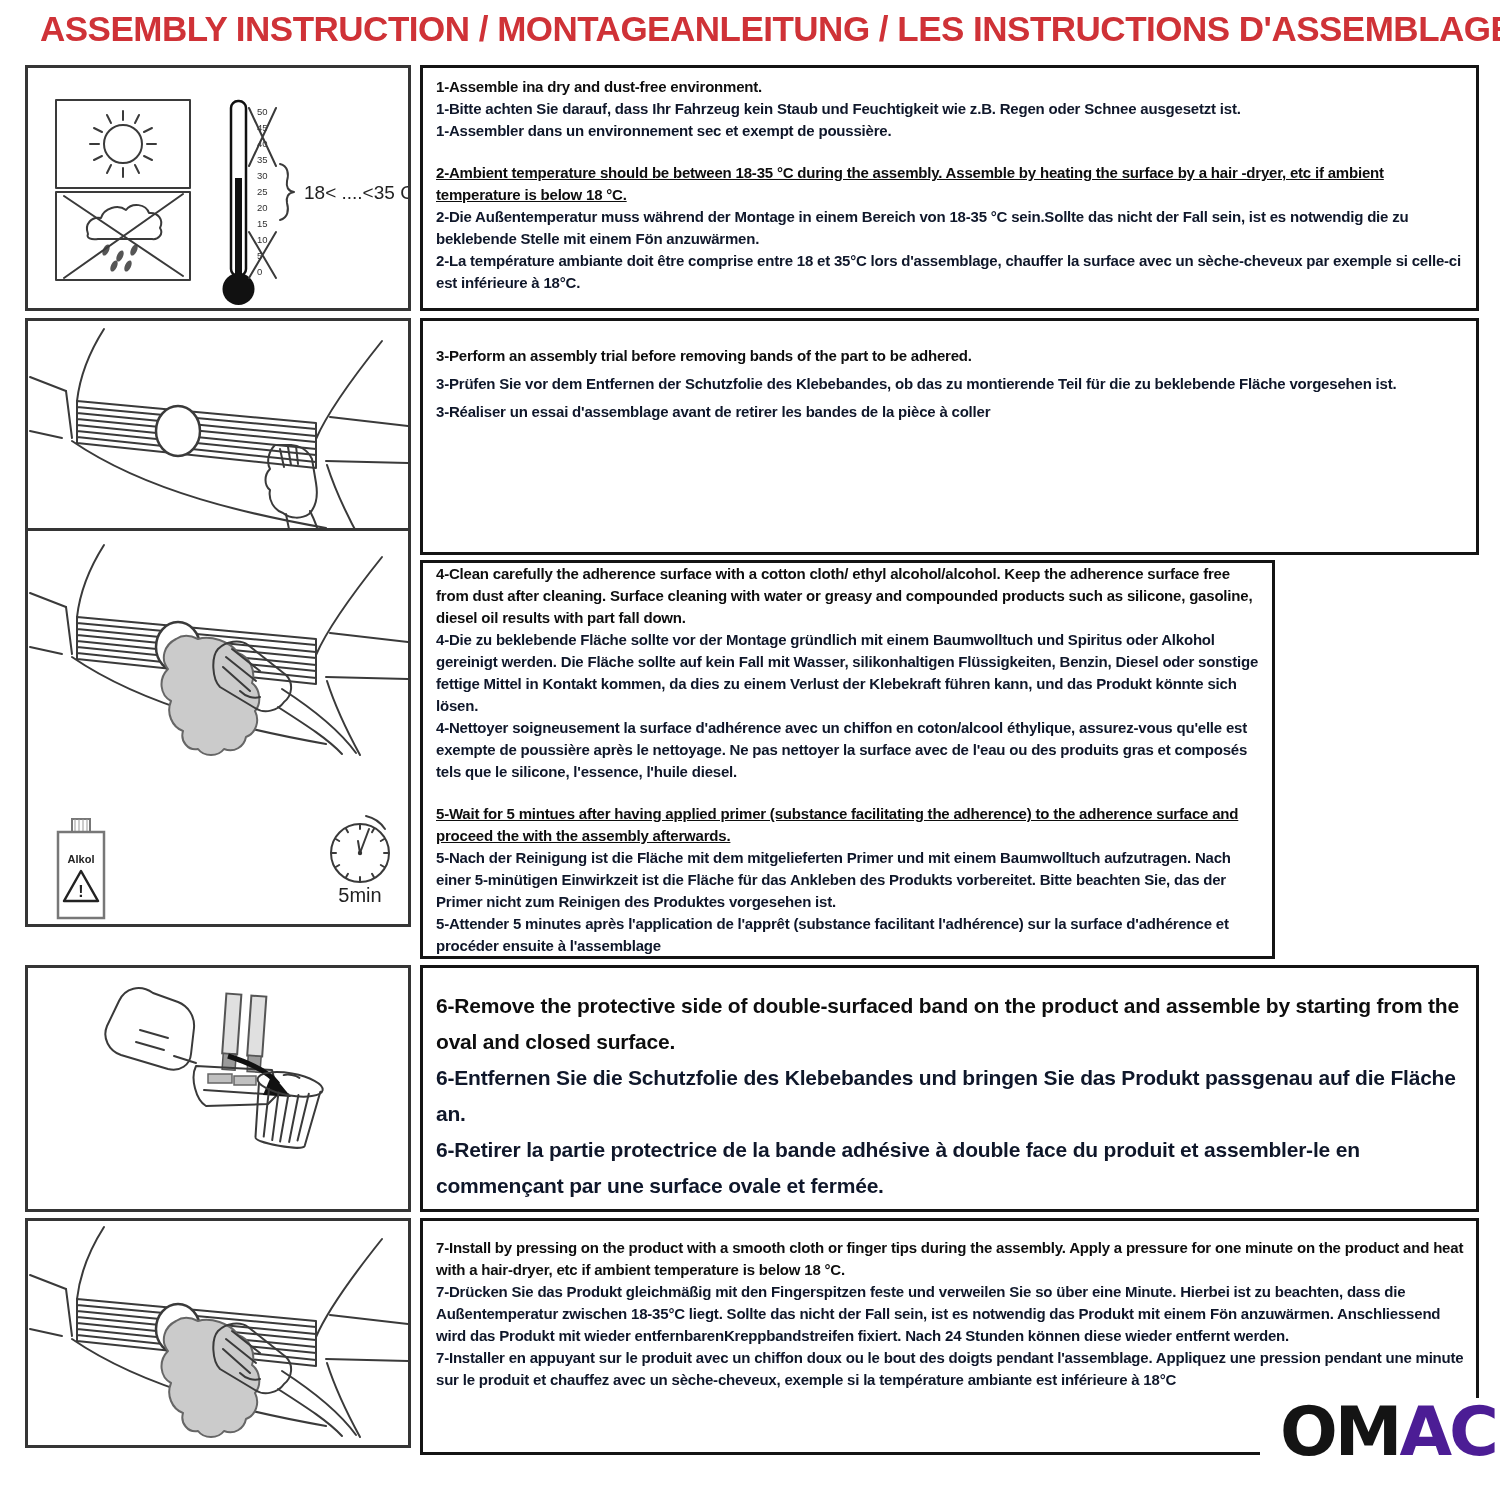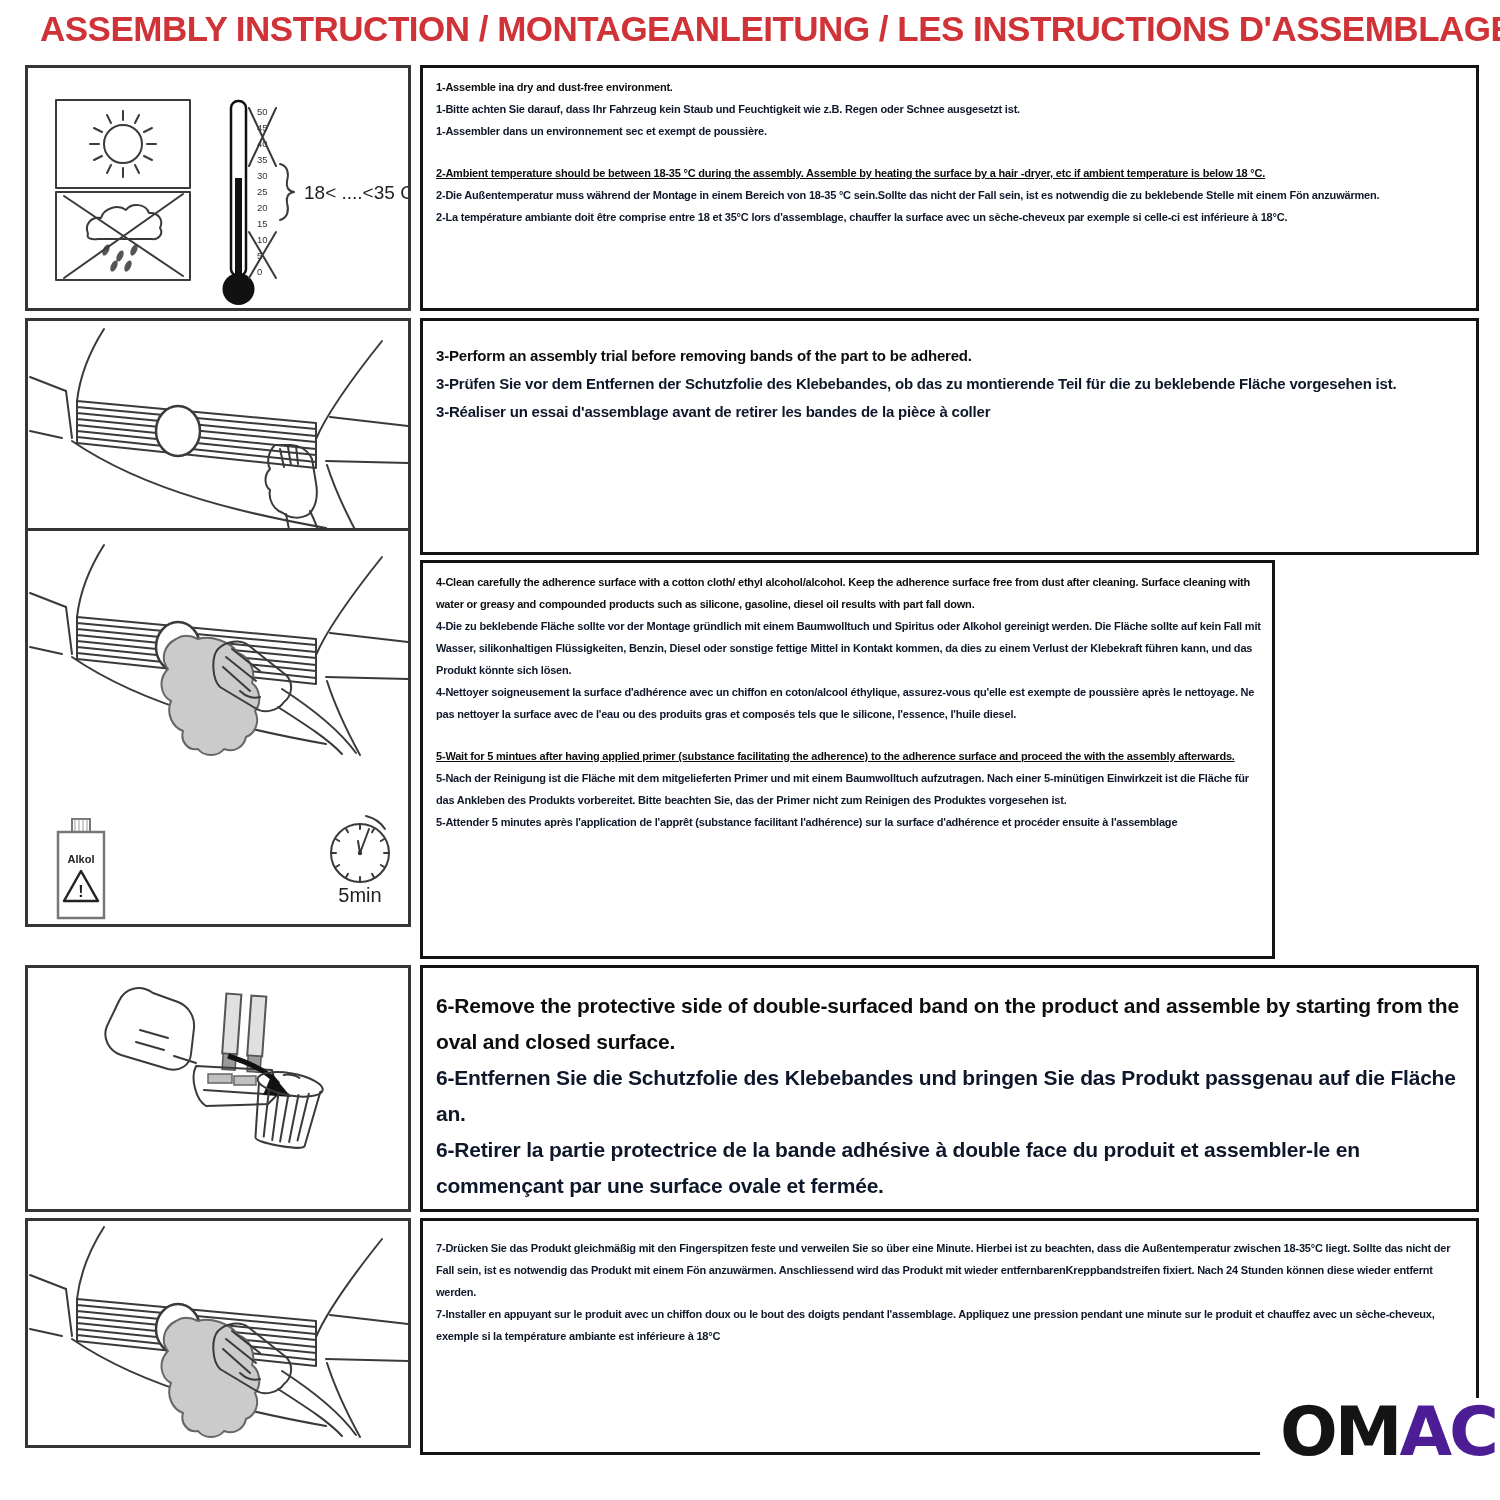--- a/index.html
+++ b/index.html
@@ -14,21 +14,21 @@
   .illus{
     position:absolute;border:3px solid #353535;background:#fff;box-sizing:border-box;overflow:hidden;
   }
   .textbox{
     position:absolute;border:3px solid #141414;background:#fff;box-sizing:border-box;
     overflow:hidden;padding:8px 10px 6px 13px;
   }
   .p{margin:0;color:#0f172a;letter-spacing:-0.2px;font-weight:bold;}
   .p.b{font-weight:bold;color:#0e0e0e;}
   .mt{margin-top:20px;text-decoration:underline;}
-  .size-a{font-size:11px;line-height:22px;}
+  .size-a{font-size:15px;line-height:22px;}
   .size-b{font-size:15px;line-height:28px;padding-top:21px;}
   .size-c{font-size:21px;line-height:36px;padding-top:20px;}
   .pad5{padding-top:16px;}
   .logo{
     position:absolute;top:1398px;right:0;z-index:5;background:#fff;
     padding:0 4px 14px 20px;font-family:"DejaVu Sans",sans-serif;
     font-size:68px;font-weight:bold;letter-spacing:-3px;line-height:1.0;white-space:nowrap;
   }
   .logo .lb{color:#141414;}
   .logo .lr{color:#4c1d95;}
@@ -151,21 +151,21 @@
       <g transform="translate(332,322)">
         <circle r="29" class="lineart" stroke-width="2.5"></circle>
         <path class="lineart" stroke-width="1.5" d="M0,-28 L0,-24 M14,-24.2 L12,-20.8 M24.2,-14 L20.8,-12 M28,0 L24,0 M24.2,14 L20.8,12 M14,24.2 L12,20.8 M0,28 L0,24 M-14,24.2 L-12,20.8 M-24.2,14 L-20.8,12 M-28,0 L-24,0 M-24.2,-14 L-20.8,-12 M-14,-24.2 L-12,-20.8"></path>
         <path class="lineart" d="M0,0 L9,-24 M0,0 L-2,-12"></path>
         <circle r="2.2" fill="#333"></circle>
         <path class="lineart" d="M6,-37 A31,31 0 0 1 25,-24"></path>
         <text class="svgtext" x="0" y="49" font-size="20" text-anchor="middle">5min</text>
       </g>
     </svg>
   </div>
-  <div class="textbox size-a" style="left:420px;top:560px;width:855px;height:399px;padding-top:8px">
+  <div class="textbox size-a" style="left:420px;top:560px;width:855px;height:399px;padding-top:0">
     <p class="p b">4-Clean carefully the adherence surface with a cotton cloth/ ethyl alcohol/alcohol. Keep the adherence surface free from dust after cleaning. Surface cleaning with water or greasy and compounded products such as silicone, gasoline, diesel oil results with part fall down.</p>
     <p class="p">4-Die zu beklebende Fläche sollte vor der Montage gründlich mit einem Baumwolltuch und Spiritus oder Alkohol gereinigt werden. Die Fläche sollte auf kein Fall mit Wasser, silikonhaltigen Flüssigkeiten, Benzin, Diesel oder sonstige fettige Mittel in Kontakt kommen, da dies zu einem Verlust der Klebekraft führen kann, und das Produkt könnte sich lösen.</p>
     <p class="p">4-Nettoyer soigneusement la surface d'adhérence avec un chiffon en coton/alcool éthylique, assurez-vous qu'elle est exempte de poussière après le nettoyage. Ne pas nettoyer la surface avec de l'eau ou des produits gras et composés tels que le silicone, l'essence, l'huile diesel.</p>
     <p class="p b mt">5-Wait for 5 mintues after having applied primer (substance facilitating the adherence) to the adherence surface and proceed the with the assembly afterwards.</p>
     <p class="p">5-Nach der Reinigung ist die Fläche mit dem mitgelieferten Primer und mit einem Baumwolltuch aufzutragen. Nach einer 5-minütigen Einwirkzeit ist die Fläche für das Ankleben des Produkts vorbereitet. Bitte beachten Sie, das der Primer nicht zum Reinigen des Produktes vorgesehen ist.</p>
     <p class="p">5-Attender 5 minutes après l'application de l'apprêt (substance facilitant l'adhérence) sur la surface d'adhérence et procéder ensuite à l'assemblage</p>
   </div>
 </section>
 
 <section>
@@ -211,20 +211,21 @@
 </section>
 
 <section>
   <div class="illus" style="left:25px;top:1218px;width:386px;height:230px">
     <svg width="380" height="224" viewBox="0 0 380 224" xmlns="http://www.w3.org/2000/svg">
       <use href="#car-grille" xlink:href="#car-grille" y="2"></use>
       <use href="#hand-cloth" xlink:href="#hand-cloth" y="2"></use>
     </svg>
   </div>
   <div class="textbox size-a pad5" style="left:420px;top:1218px;width:1059px;height:237px">
+    <p class="p b">7-Install by pressing on the product with a smooth cloth or finger tips during the assembly. Apply a pressure for one minute on the product and heat with a hair-dryer, etc if ambient temperature is below 18 °C.</p>
     <p class="p">7-Drücken Sie das Produkt gleichmäßig mit den Fingerspitzen feste und verweilen Sie so über eine Minute. Hierbei ist zu beachten, dass die Außentemperatur zwischen 18-35°C liegt. Sollte das nicht der Fall sein, ist es notwendig das Produkt mit einem Fön anzuwärmen. Anschliessend wird das Produkt mit wieder entfernbarenKreppbandstreifen fixiert. Nach 24 Stunden können diese wieder entfernt werden.</p>
     <p class="p">7-Installer en appuyant sur le produit avec un chiffon doux ou le bout des doigts pendant l'assemblage. Appliquez une pression pendant une minute sur le produit et chauffez avec un sèche-cheveux, exemple si la température ambiante est inférieure à 18°C</p>
   </div>
 </section>
 
 <div class="logo">
   <span class="lb">OM</span><span class="lr">AC</span>
 </div>
 
 </body></html>

